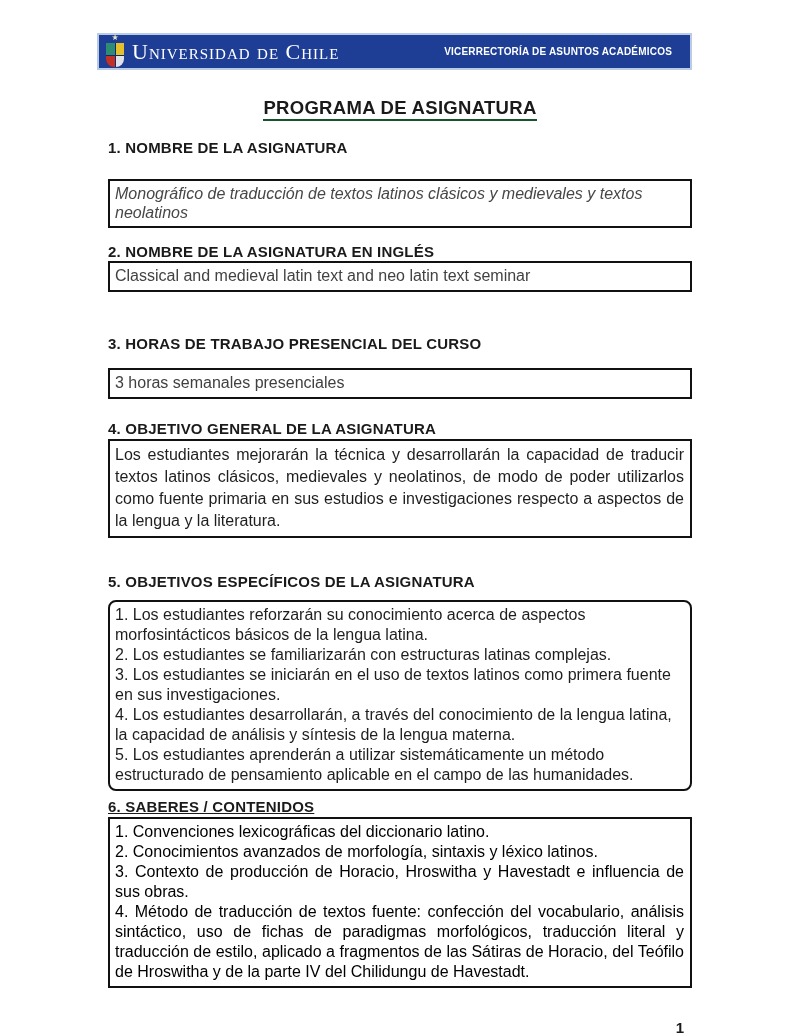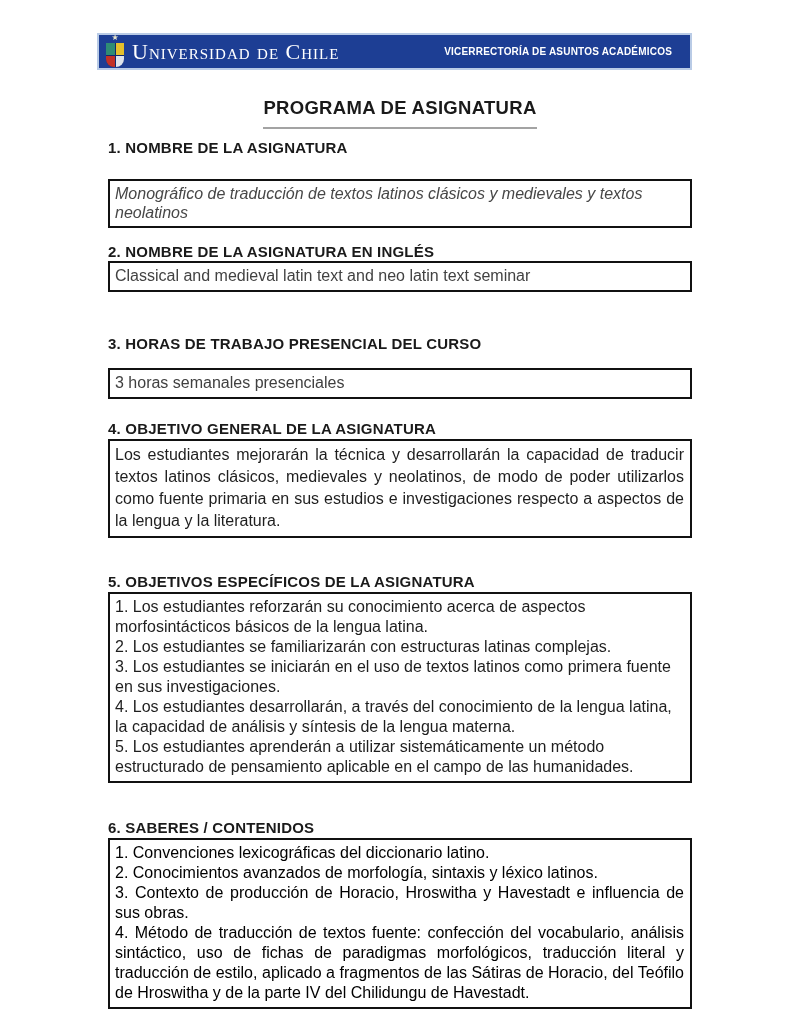--- a/index.html
+++ b/index.html
@@ -64,22 +64,22 @@
 
   
   .doc-title {
     margin-top: 27px;
     text-align: center;
     font-size: 18.5px;
     font-weight: bold;
     letter-spacing: 0.3px;
   }
   .doc-title span {
-    border-bottom: 2px solid #a3a3a3;
-    padding-bottom: 9px;
+    border-bottom: 2px solid #14532d;
+    padding-bottom: 1px;
   }
 
   
   .sec-heading {
     font-size: 15px;
     font-weight: bold;
     letter-spacing: 0.2px;
   }
   .box {
     border: 2px solid #111;
@@ -95,23 +95,23 @@
   .s2 .sec-heading { margin-top: 15px; }
   .s2 .box { margin-top: 1px; color: #424242; }
 
   .s3 .sec-heading { margin-top: 43px; }
   .s3 .box { margin-top: 16px; color: #404040; }
 
   .s4 .sec-heading { margin-top: 21px; }
   .s4 .box { margin-top: 2px; min-height: 99px; line-height: 22px; text-align: justify; color: #1e1e1e; }
 
   .s5 .sec-heading { margin-top: 35px; }
-  .s5 .box { margin-top: 2px; color: #1e1e1e; }
+  .s5 .box { margin-top: 10px; color: #1e1e1e; border-radius: 8px; }
 
-  .s6 .sec-heading { margin-top: 36px; }
+  .s6 .sec-heading { margin-top: 7px; text-decoration: underline; }
   .s6 .box { margin-top: 2px; color: #000000; }
   .s6 .box p.justify { text-align: justify; }
 
   
   .page-number {
     margin-top: 31px;
     text-align: right;
     padding-right: 8px;
     font-size: 15px;
     font-weight: bold;

